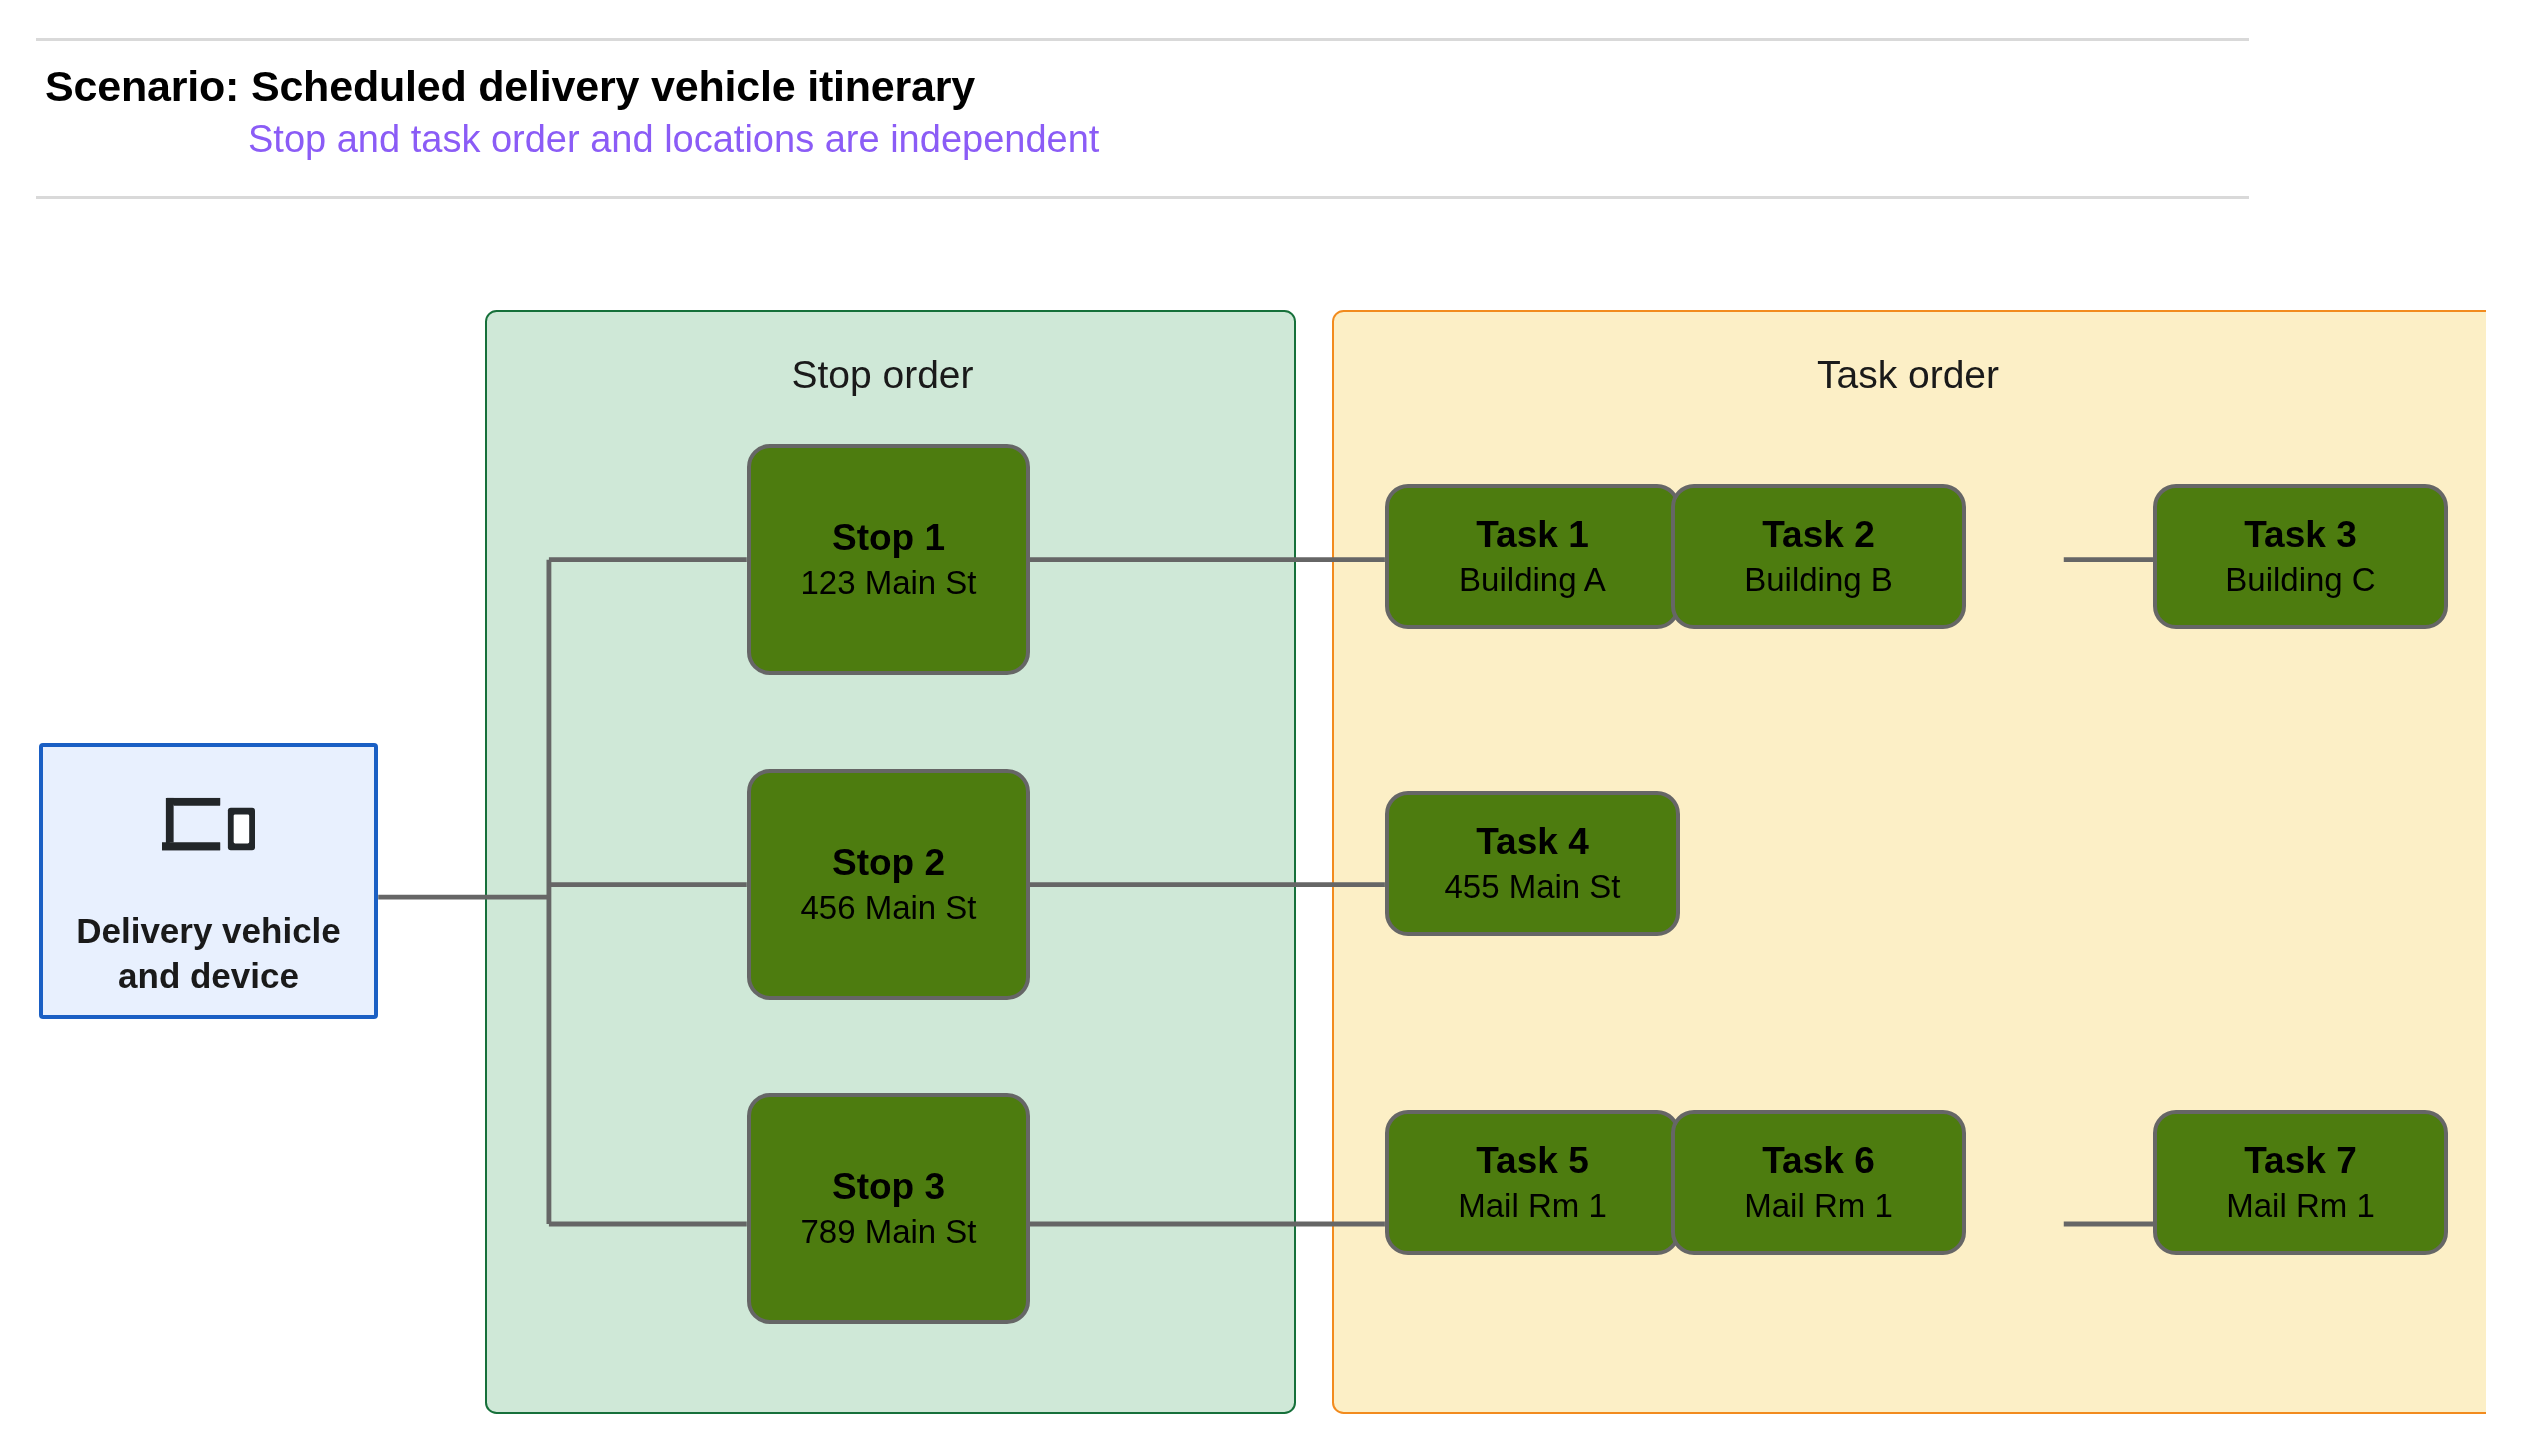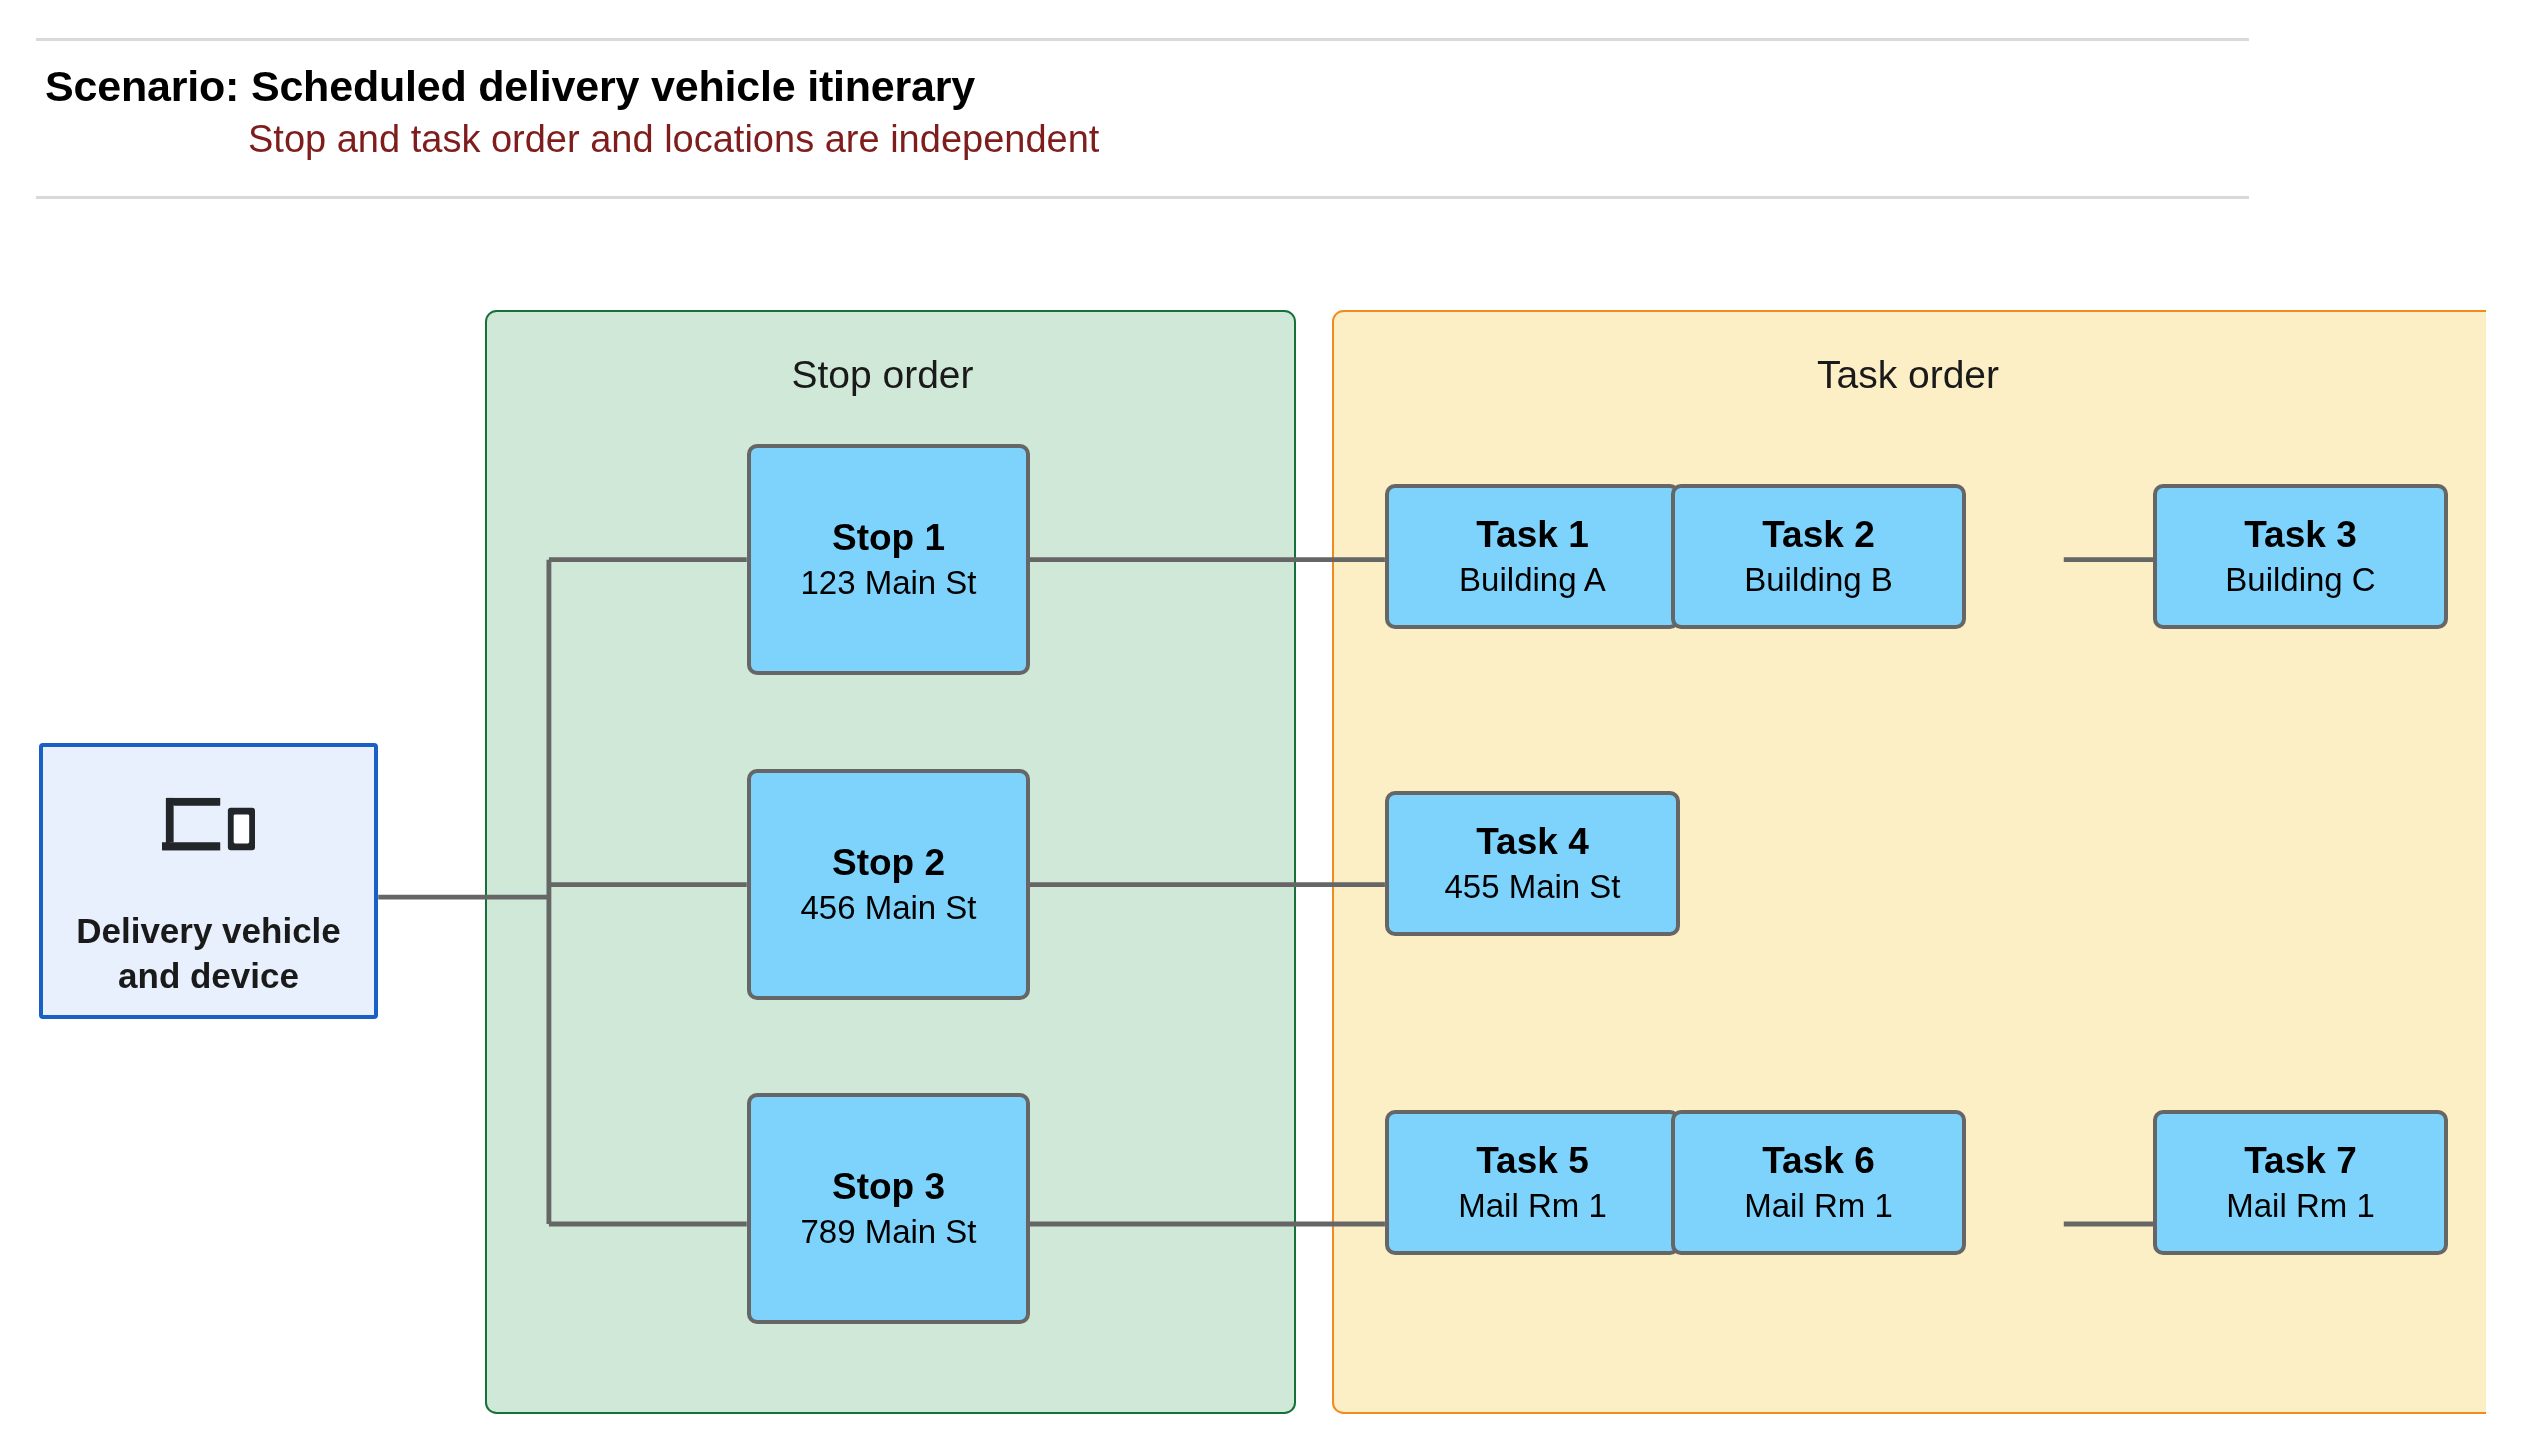--- a/index.html
+++ b/index.html
@@ -41,21 +41,21 @@
     font-size: 43px;
     font-weight: 700;
     color: #000000;
     letter-spacing: -0.2px;
     line-height: 52px;
     white-space: nowrap;
   }
   #page-subtitle {
     font-size: 38px;
     font-weight: 400;
-    color: #7f1d1d;
+    color: #8b5cf6;
     line-height: 50px;
     margin-top: 1.9px;
     margin-left: 203px;
     white-space: nowrap;
   }
 
   
   #connectors {
     position: absolute;
     left: 0;
@@ -101,23 +101,23 @@
     text-align: center;
     font-size: 39px;
     font-weight: 400;
     color: #1a1a1a;
   }
 
   
   .node {
     position: absolute;
     box-sizing: border-box;
-    background: #7dd3fc;
+    background: #4d7c0f;
     border: 4.8px solid #666666;
-    border-radius: 10px;
+    border-radius: 23px;
     display: flex;
     flex-direction: column;
     align-items: center;
     justify-content: center;
     text-align: center;
   }
   .node-title {
     font-size: 37px;
     font-weight: 700;
     color: #000000;

